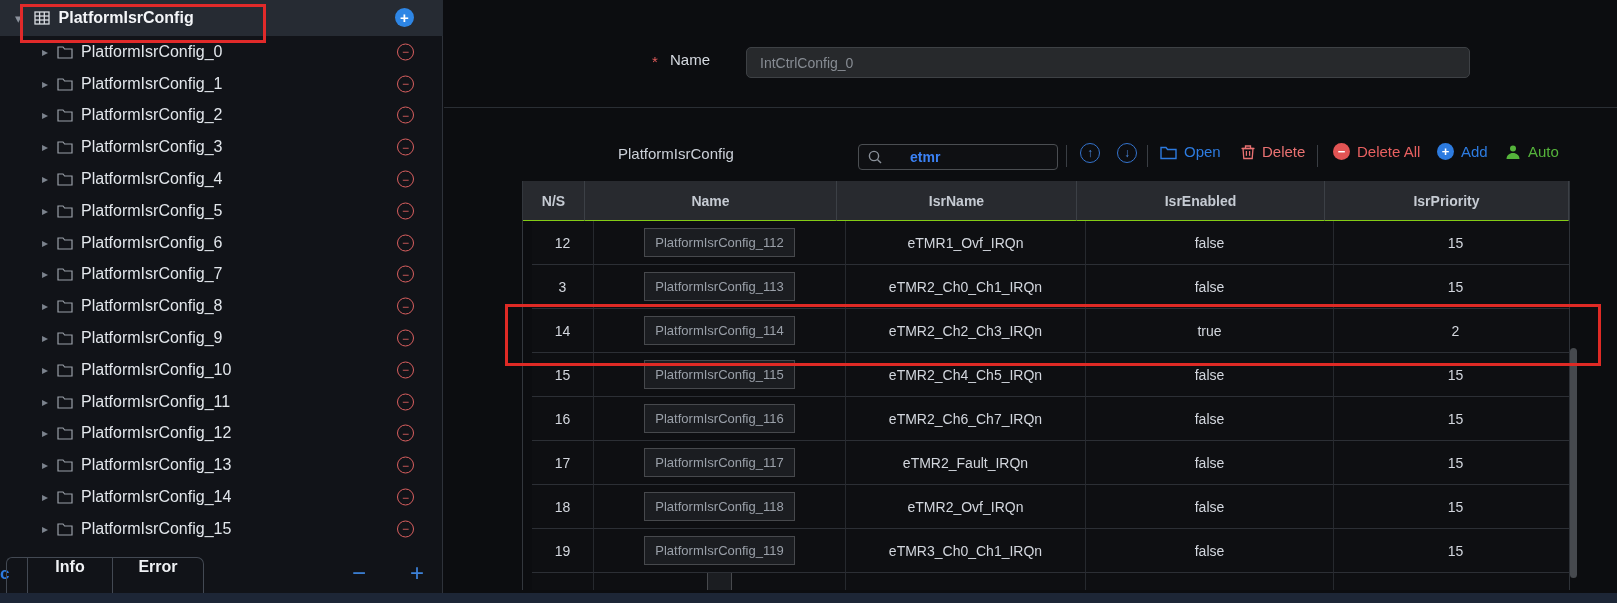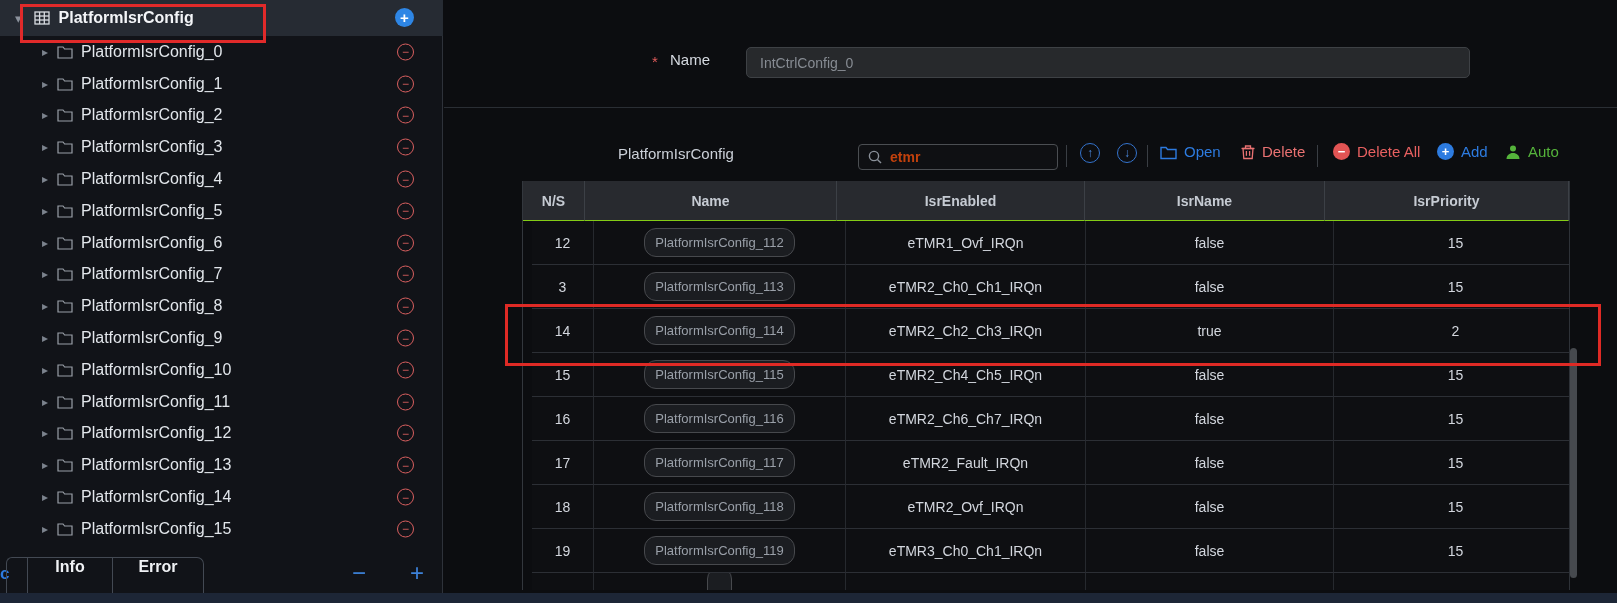--- a/index.html
+++ b/index.html
@@ -50,21 +50,21 @@
     background:#27292c; border:1px solid #3e4145; border-radius:5px;
     color:#878c93; font-size:14px; padding:0 13px; outline:none; }
   .hdivider { position:absolute; left:444px; top:107px; width:1173px; height:1px; background:#2a2e34; }
   
   .panel-title { position:absolute; left:618px; top:145px; color:#ccd1d9; font-size:15px; }
   .search-box { position:absolute; left:858px; top:144px; width:200px; height:26px;
     border:1px solid #4b4e52; border-radius:4px; background:#0f1013;
     display:flex; align-items:center; padding:0 9px; gap:8px; }
   .search-box svg { flex:0 0 auto; }
   .search-input { flex:1; background:transparent; border:none; outline:none;
-    color:#c2410c; font-size:14px; font-weight:600; font-family:"Liberation Sans",sans-serif; width:120px; }
+    color:#3b82f6; font-size:14px; font-weight:600; font-family:"Liberation Sans",sans-serif; width:120px;margin-left:20px; }
   .vsep { position:absolute; top:145px; width:1px; height:22px; background:#3a3e44; }
   .circle-btn { position:absolute; top:143px; width:20px; height:20px; border:1.5px solid #3473cd;
     border-radius:50%; color:#4d8ce2; display:flex; align-items:center; justify-content:center;
     font-size:12px; font-weight:700; line-height:1; cursor:pointer; }
   .tool-btn { position:absolute; top:143px; display:flex; align-items:flex-end; gap:7px;
     font-size:15px; cursor:pointer; white-space:nowrap; }
   .fill-circle { width:17px; height:17px; border-radius:50%; display:flex; align-items:center;
     justify-content:center; color:#fff; font-size:13px; font-weight:700; line-height:1; }
   .fc-red { background:#e25454; }
   .fc-blue { background:#2d7be0; }
@@ -74,21 +74,21 @@
     border-left:1px solid #33373d; overflow:hidden; }
   .thead { display:flex; height:40px; }
   .th { background:#282a2f; border-right:1px solid #3c4046; border-bottom:1px solid #84cc16;
     display:flex; align-items:center; justify-content:center;
     color:#c6cbd3; font-weight:700; font-size:14px; }
   .trow { display:flex; height:44px;justify-content:flex-end; }
   .td { border-right:1px solid #26292e; border-bottom:1px solid #2c2f35; background:#0e0f12;
     display:flex; align-items:center; justify-content:center; color:#d3d7de; font-size:14px; }
   .c1 { flex:0 0 62px; } .c2 { flex:0 0 252px; } .c3 { flex:0 0 240px; }
   .c4 { flex:0 0 248px; } .c5 { flex:0 0 244px; }
-  .name-chip { padding:6px 10px; background:#1b1d21; border:1px solid #47494d; border-radius:12px;
+  .name-chip { padding:6px 10px; background:#1b1d21; border:1px solid #47494d; border-radius:0;
     color:#9aa0a9; font-size:13px; cursor:pointer; }
   .trow.partial { height:17px; overflow:hidden; }
   .trow.partial .td { border-bottom:none; }
   .trow.partial .name-chip { margin-top:11px; height:40px; }
   .scroll-strip { position:absolute; right:0; top:0; width:9px; height:409px;
     background:#0c0d10; border-left:1px solid #2e3238; }
   .scroll-thumb { position:absolute; right:1px; top:167px; width:7px; height:230px;
     background:#46494e; border-radius:3.5px; cursor:pointer; }
   .redbox2 { position:absolute; left:505px; top:304px; width:1096px; height:62px;
     border:3px solid #df2a25; z-index:9; }
@@ -345,22 +345,22 @@
         <circle cx="8" cy="4.4" r="3" fill="#55b33b"></circle>
         <path d="M1.5 15c0-3.6 2.9-6 6.5-6s6.5 2.4 6.5 6z" fill="#55b33b"></path>
       </svg>
     <span>Auto</span>
   </div>
 
   <div class="table" style="position:absolute;">
     <div class="thead">
       <div class="th c1">N/S</div>
       <div class="th c2">Name</div>
+      <div class="th c3">IsrName</div>
       <div class="th c4">IsrEnabled</div>
-      <div class="th c3">IsrName</div>
       <div class="th c5">IsrPriority</div>
     </div>
 
     <div class="trow">
       <div class="td c1">12</div>
       <div class="td c2">
           <span class="name-chip">PlatformIsrConfig_112</span>
         </div>
       <div class="td c3">eTMR1_Ovf_IRQn</div>
       <div class="td c4">false</div>

